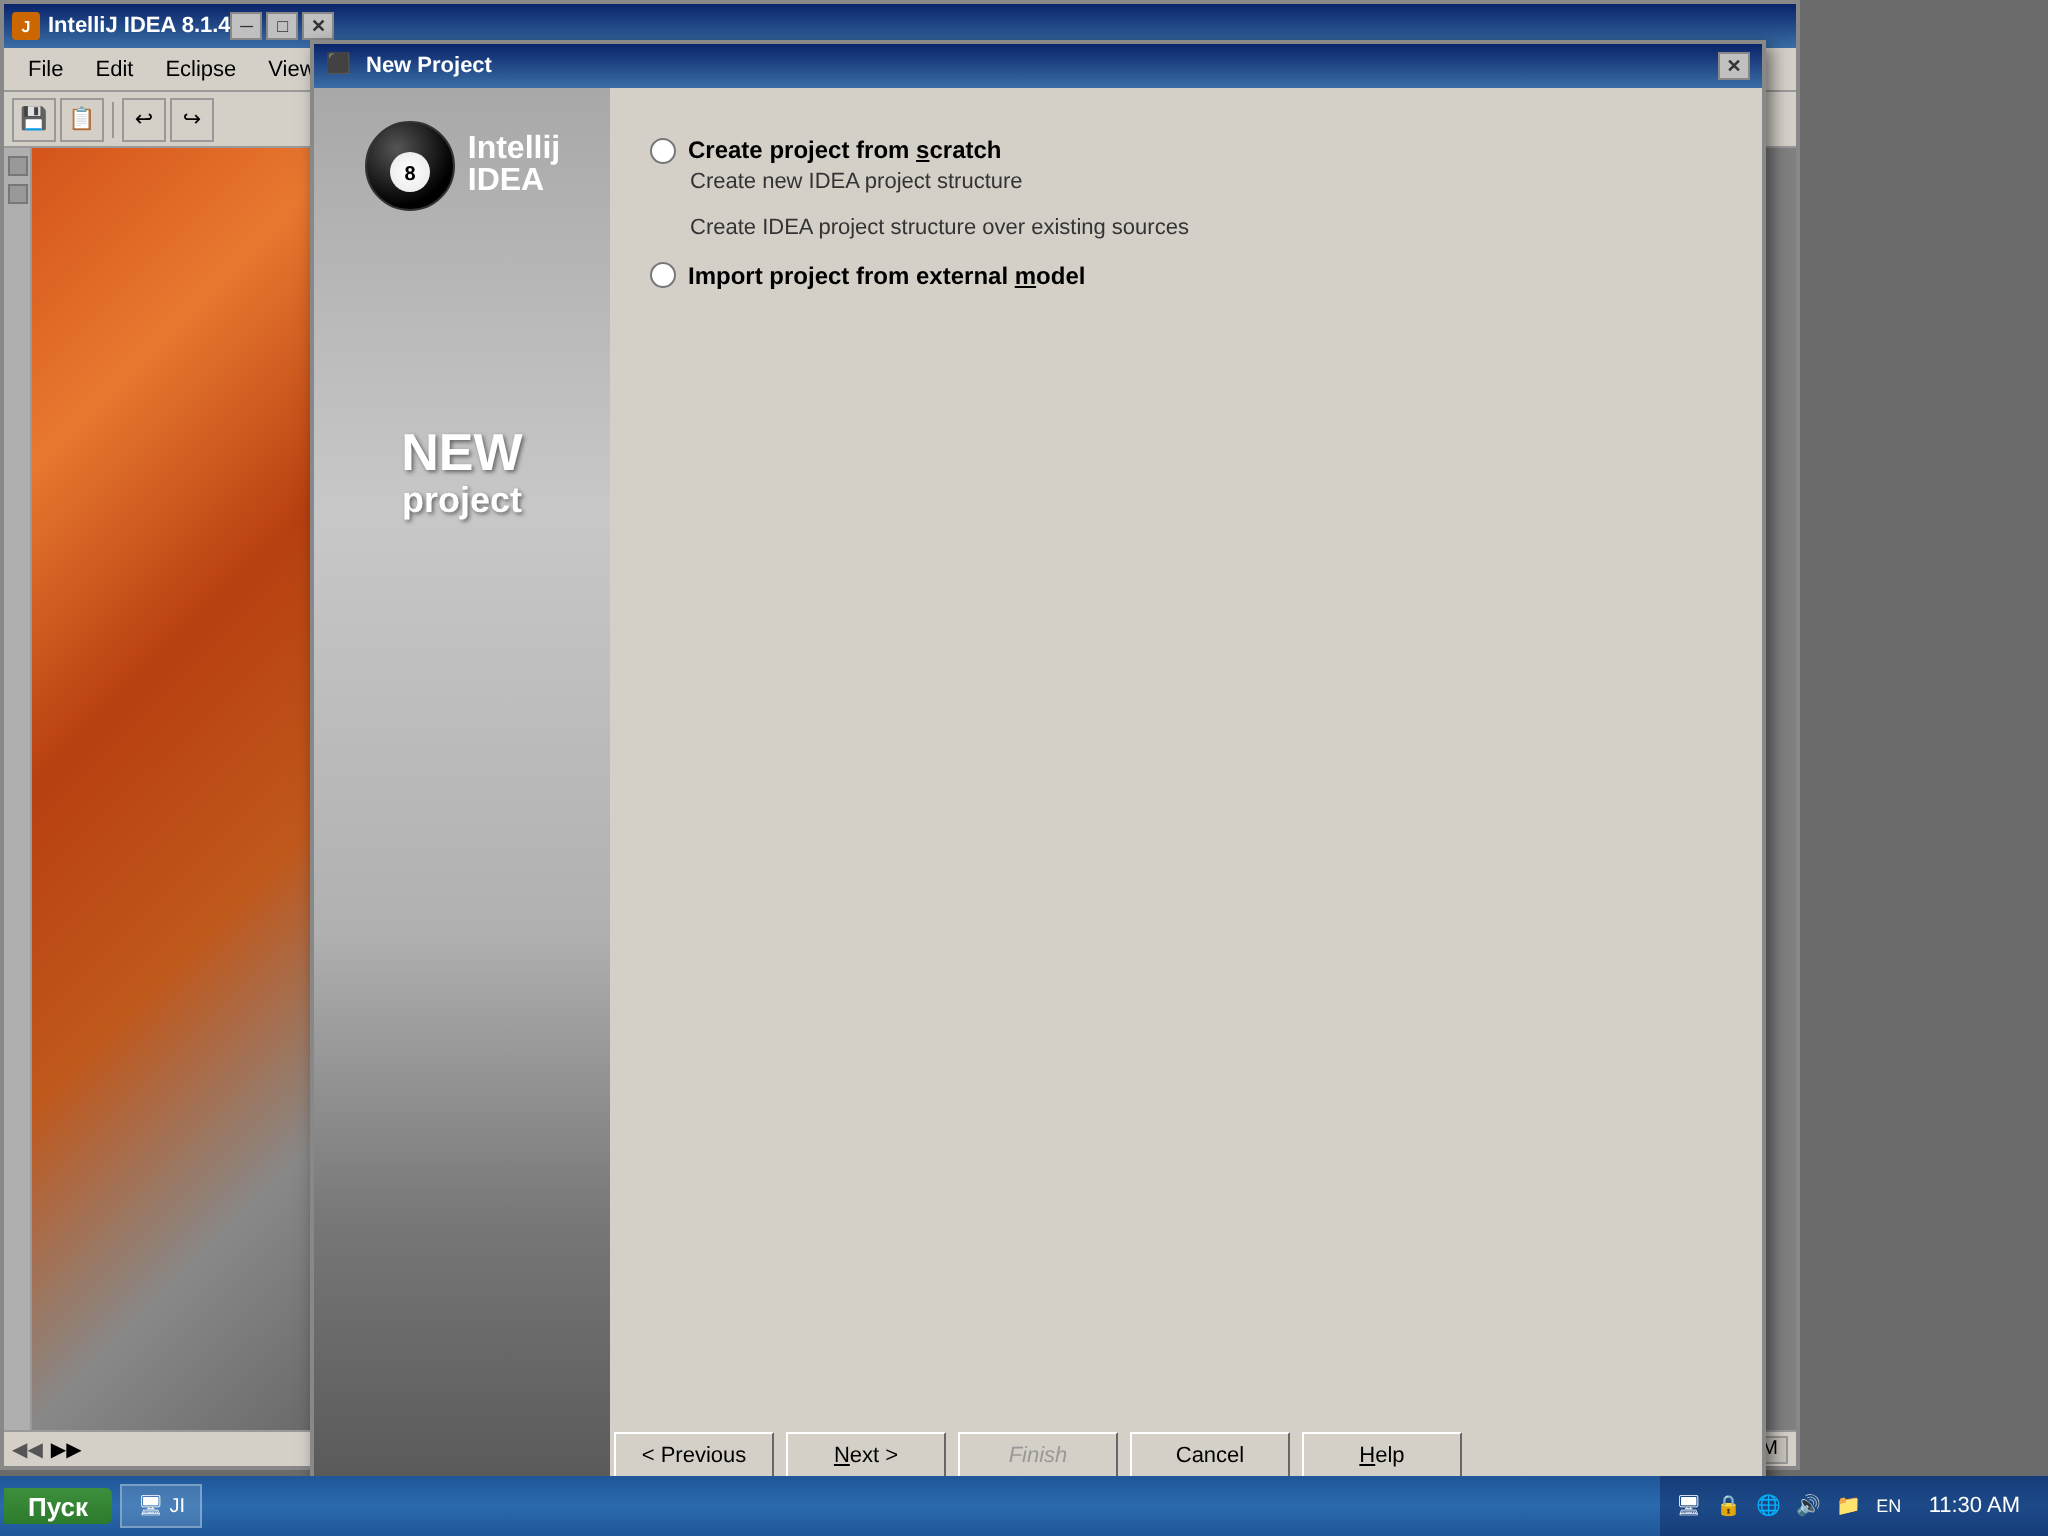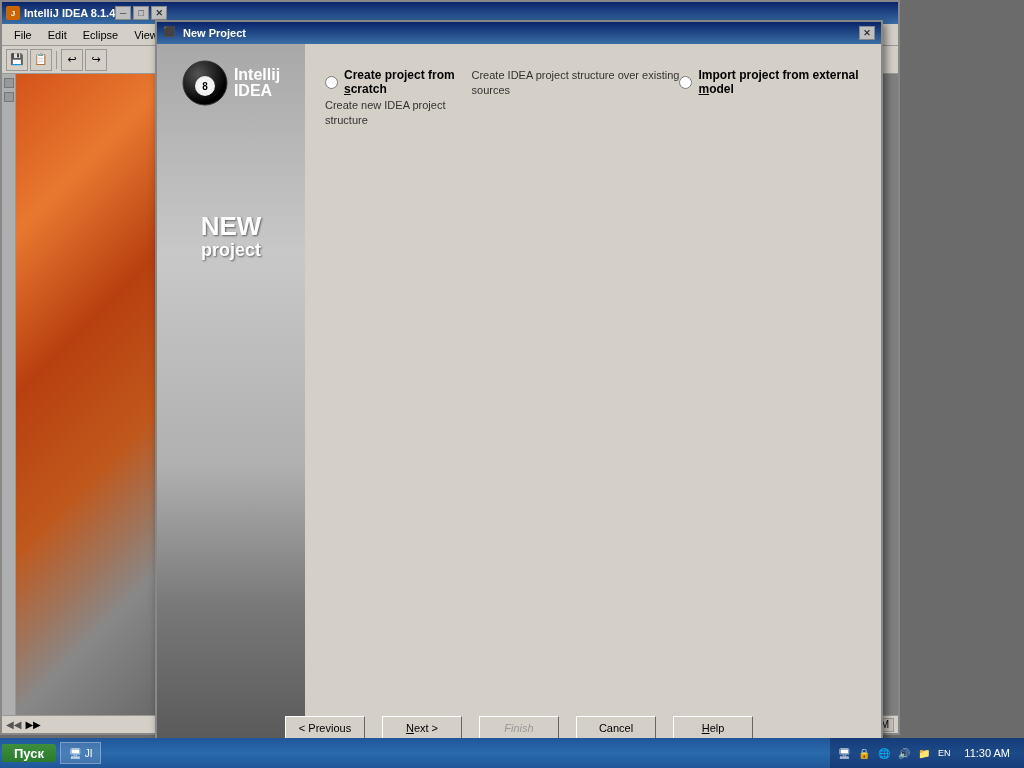--- a/index.html
+++ b/index.html
@@ -305,58 +305,59 @@
     
     .dialog-main {
       flex: 1;
       background: #d4d0c8;
       padding: 24px 20px 10px 20px;
     }
 
     
     .option-group {
       display: flex;
-      flex-direction: row;
+      flex-direction: column;
       gap: 0;
     }
     .option-item {
       margin-bottom: 8px;
     }
     .option-label {
       display: flex;
       align-items: center;
       gap: 6px;
       cursor: pointer;
       font-size: 12px;
       font-weight: bold;
       color: #000;
       margin-bottom: 2px;
     }
     .option-label input[type="radio"] {
       margin: 0;
       cursor: pointer;
     }
     .option-desc {
+      margin-left: 20px;
       font-size: 11px;
       color: #333;
       line-height: 1.4;
     }
     .underlined {
       text-decoration: underline;
     }
 
     
     .dialog-footer {
       position: absolute;
       bottom: 8px;
       left: 0;
       right: 0;
       display: flex;
       justify-content: center;
-      gap: 17px;
+      gap: 6px;
       padding: 0 10px;
     }
     .footer-btn {
       min-width: 80px;
       height: 24px;
       background: #d4d0c8;
       border: 1px solid #888;
       border-top-color: #fff;
       border-left-color: #fff;
       border-right-color: #666;

